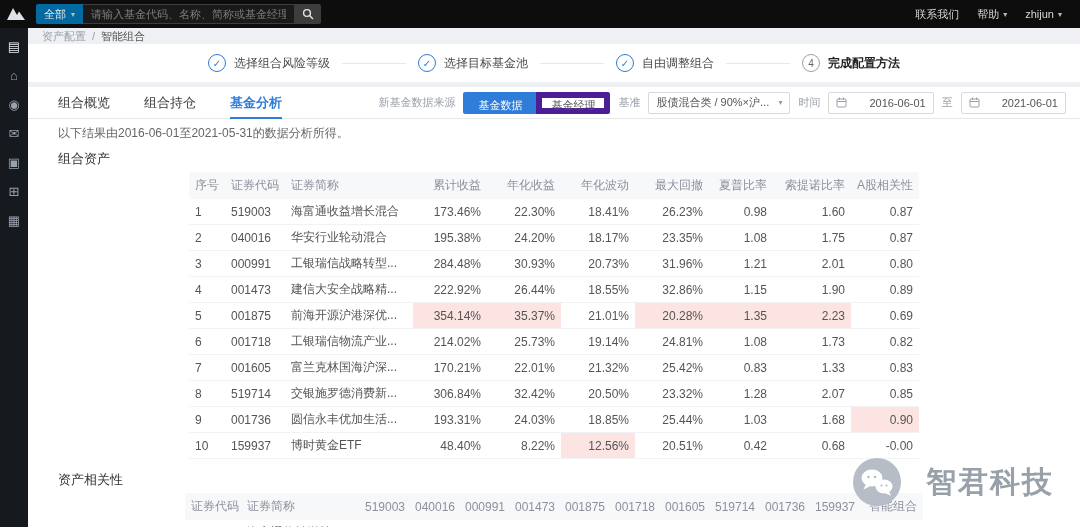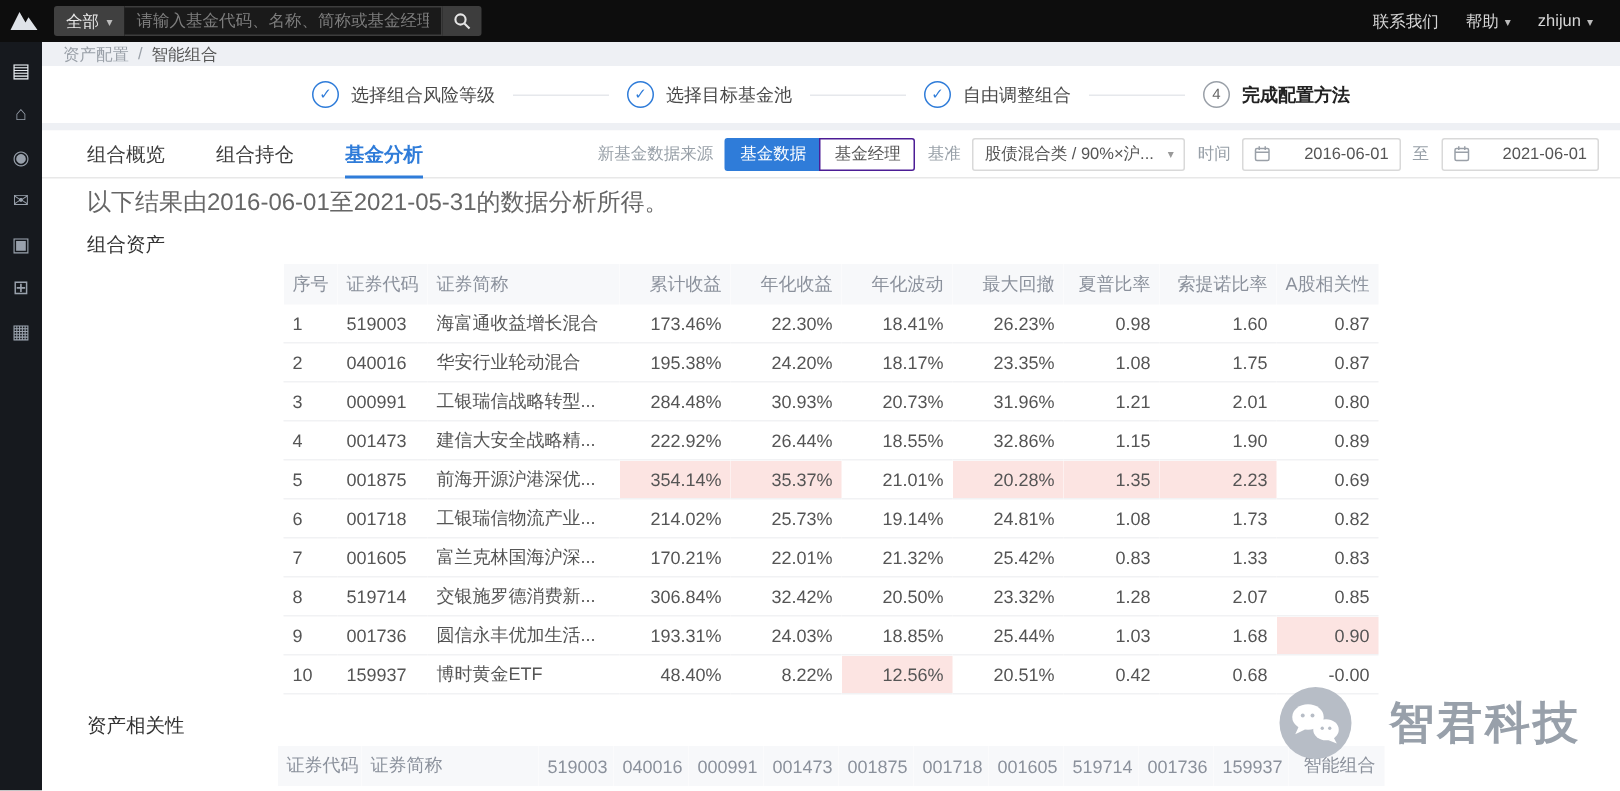--- a/index.html
+++ b/index.html
@@ -2,21 +2,21 @@
 <html><head>
 <meta charset="utf-8">
 <style>
   * { box-sizing: border-box; margin: 0; padding: 0; }
   html,body { width:1080px; height:527px; overflow:hidden; }
   body { font-family:"Liberation Sans","DejaVu Sans",sans-serif; background:#fff; position:relative; }
 
   
   .topbar { height:28px; background:#0d0d0d; display:flex; align-items:center; font-size:11px; color:#ccc; position:relative; z-index:10; }
   .logo { width:32px; display:flex; justify-content:center; align-items:center; }
-  .cat { height:20px; background:#404040; color:#e8e8e8; display:flex; align-items:center; gap:5px; padding:0 8px; margin-left:4px; border-radius:2px 0 0 2px; cursor:pointer; white-space:nowrap; }
+  .cat { height:20px; background:#0369a1; color:#e8e8e8; display:flex; align-items:center; gap:5px; padding:0 8px; margin-left:4px; border-radius:2px 0 0 2px; cursor:pointer; white-space:nowrap; }
   .chev { font-size:8px; color:#bbb; }
   .chev.g { color:#999; }
   .searchbox { width:212px; height:20px; background:#1a1a1a; border:1px solid #3d3d3d; border-left:none; color:#ccc; padding:0 8px; font-size:11px; outline:none; font-family:inherit; }
   .searchbox::placeholder { color:#7d7d7d; }
   .search-btn { width:26px; height:20px; background:#3d3d3d; border:none; display:flex; align-items:center; justify-content:center; cursor:pointer; border-radius:0 2px 2px 0; }
   .tb-spacer { flex:1; }
   .tb-link { color:#d6d6d6; text-decoration:none; margin-right:18px; display:flex; align-items:center; gap:4px; cursor:pointer; white-space:nowrap; }
 
   
   .sidebar { position:absolute; top:28px; left:0; bottom:0; width:28px; background:#16191e; display:flex; flex-direction:column; align-items:center; padding-top:12px; gap:16px; z-index:5; }
@@ -38,29 +38,29 @@
 
   .gap { height:5px; background:#eef0f4; }
 
   .tabbar { height:32px; display:flex; align-items:center; border-bottom:1px solid #e8e8e8; padding:0 14px 0 30px; background:#fff; }
   .tab { font-size:13px; color:#3c3c3c; margin-right:34px; height:32px; display:flex; align-items:center; cursor:pointer; white-space:nowrap; }
   .tab.active { color:#2f7cd9; font-weight:bold; box-shadow:inset 0 -2px 0 #2f7cd9; }
 
   .filters { margin-left:auto; display:flex; align-items:center; gap:8px; font-size:11px; }
   .f-label { color:#98a0a8; white-space:nowrap; }
   .btn-group { display:flex; }
-  .btn-sm { height:22px; padding:0 9px; font-size:11px; border:1px solid #4c1d95; background:#fff; color:#555; cursor:pointer; font-family:inherit; white-space:nowrap; }
+  .btn-sm { height:22px; padding:0 9px; font-size:11px; border:6px solid #4c1d95; background:#fff; color:#555; cursor:pointer; font-family:inherit; white-space:nowrap; }
   .btn-sm.active { background:#2f7cd9; border-color:#2f7cd9; color:#fff; }
   .btn-group .btn-sm:first-child { border-radius:2px 0 0 2px; }
   .btn-group .btn-sm:last-child { border-radius:0 2px 2px 0; margin-left:-1px; }
   .selectbox { height:22px; width:142px; border:1px solid #d9d9d9; border-radius:2px; display:flex; align-items:center; justify-content:space-between; padding:0 7px; color:#555; cursor:pointer; background:#fff; }
   .sel-text { overflow:hidden; white-space:nowrap; text-overflow:ellipsis; }
   .datebox { height:22px; border:1px solid #d9d9d9; border-radius:2px; display:flex; align-items:center; gap:22px; padding:0 7px; color:#555; background:#fff; cursor:pointer; white-space:nowrap; }
 
-  .note { font-size:16px; color:#666; padding:6px 16px 2px 30px; }
+  .note { font-size:12px; color:#666; padding:6px 16px 2px 30px; }
   .section-title { font-size:13px; font-weight:normal; color:#333; padding:6px 0 4px 30px; }
   .section-title.second { margin-top:6px; }
 
   
   .table-wrap1 { width:730px; margin:0 auto; }
   .table-wrap2 { width:738px; margin:0 auto; }
   table.data-table { border-collapse:collapse; table-layout:fixed; width:100%; font-size:12px; }
   .data-table th { background:#f7f8fa; color:#8b919c; font-weight:normal; padding:5px 6px; text-align:left; white-space:nowrap; overflow:hidden; }
   .data-table td { color:#555; padding:4px 6px; border-bottom:1px solid #f1f2f4; text-align:left; white-space:nowrap; overflow:hidden; text-overflow:ellipsis; }
   .t1 th:nth-child(1){width:36px}  .t1 th:nth-child(2){width:60px}  .t1 th:nth-child(3){width:128px}

